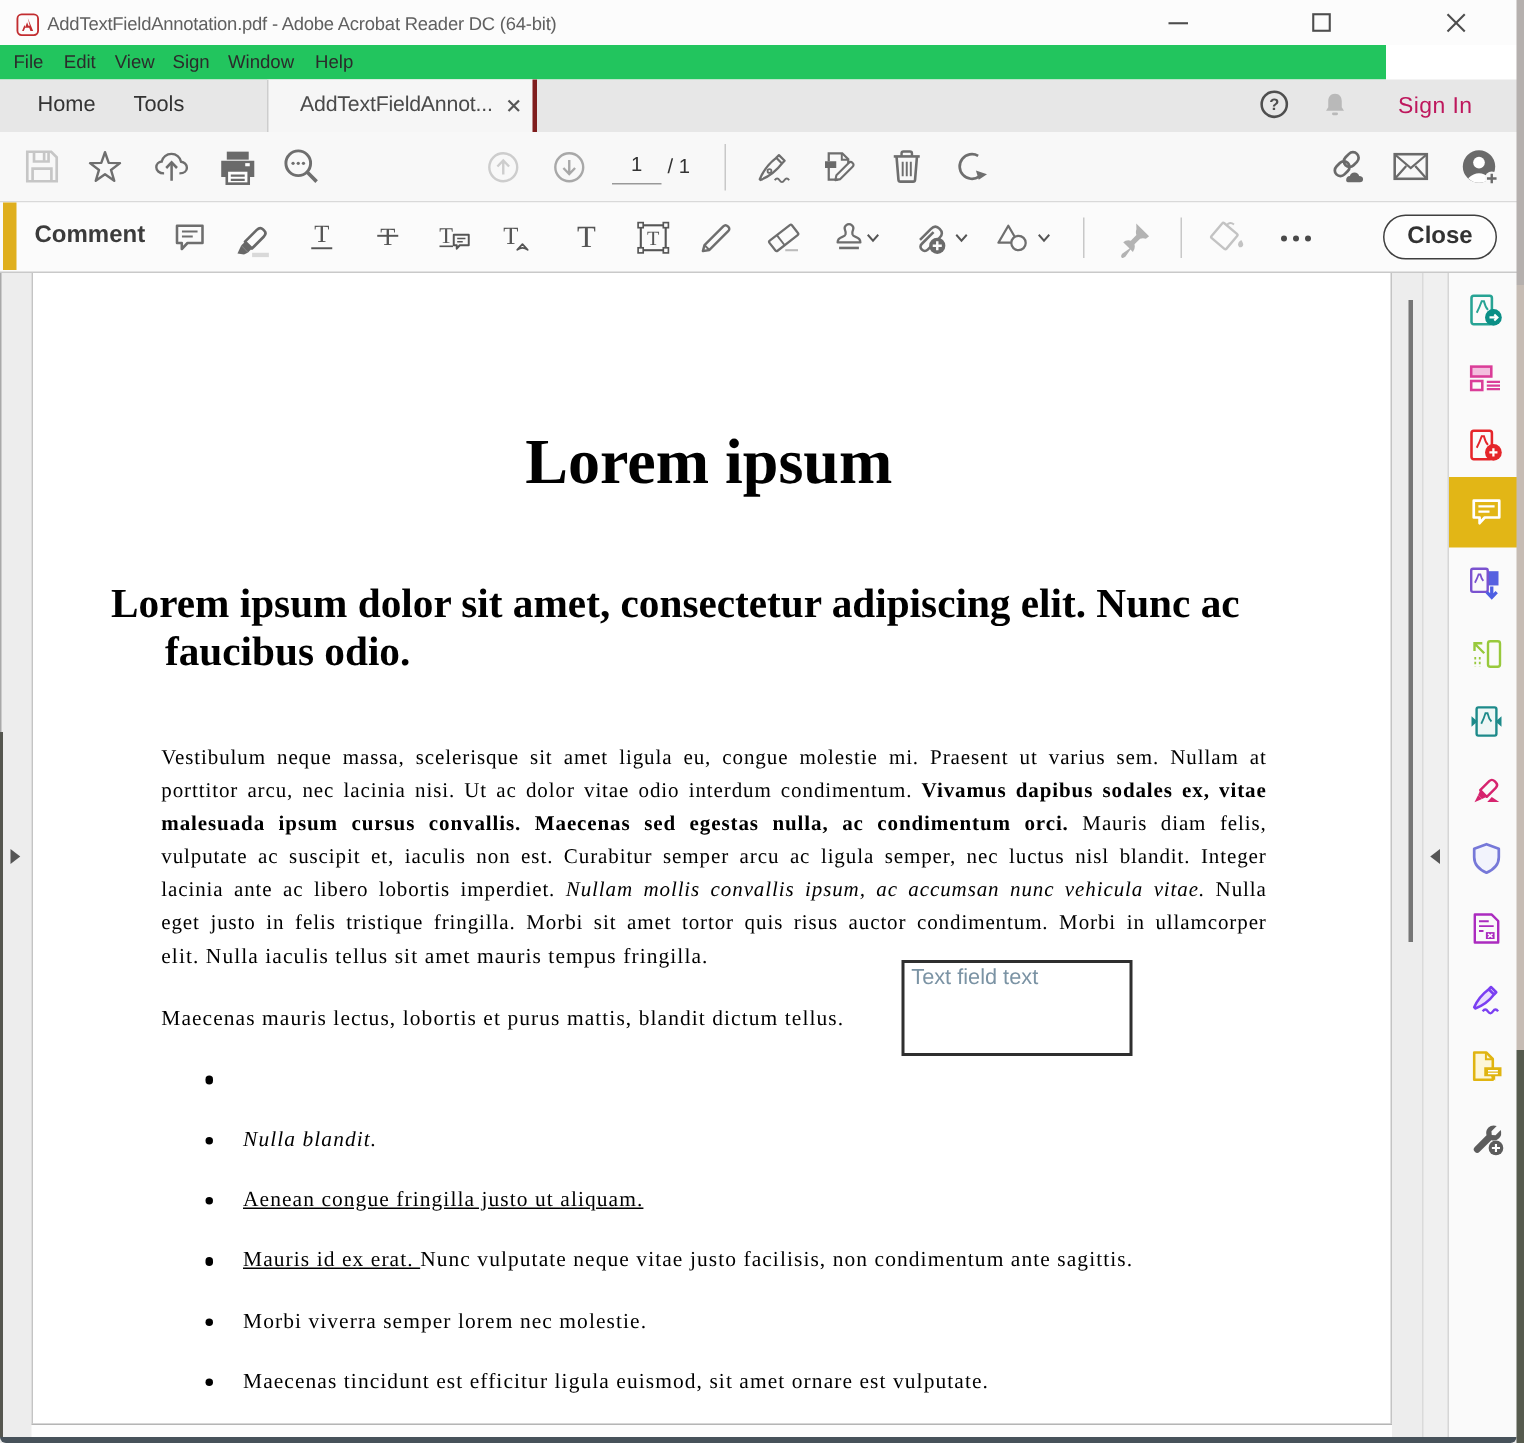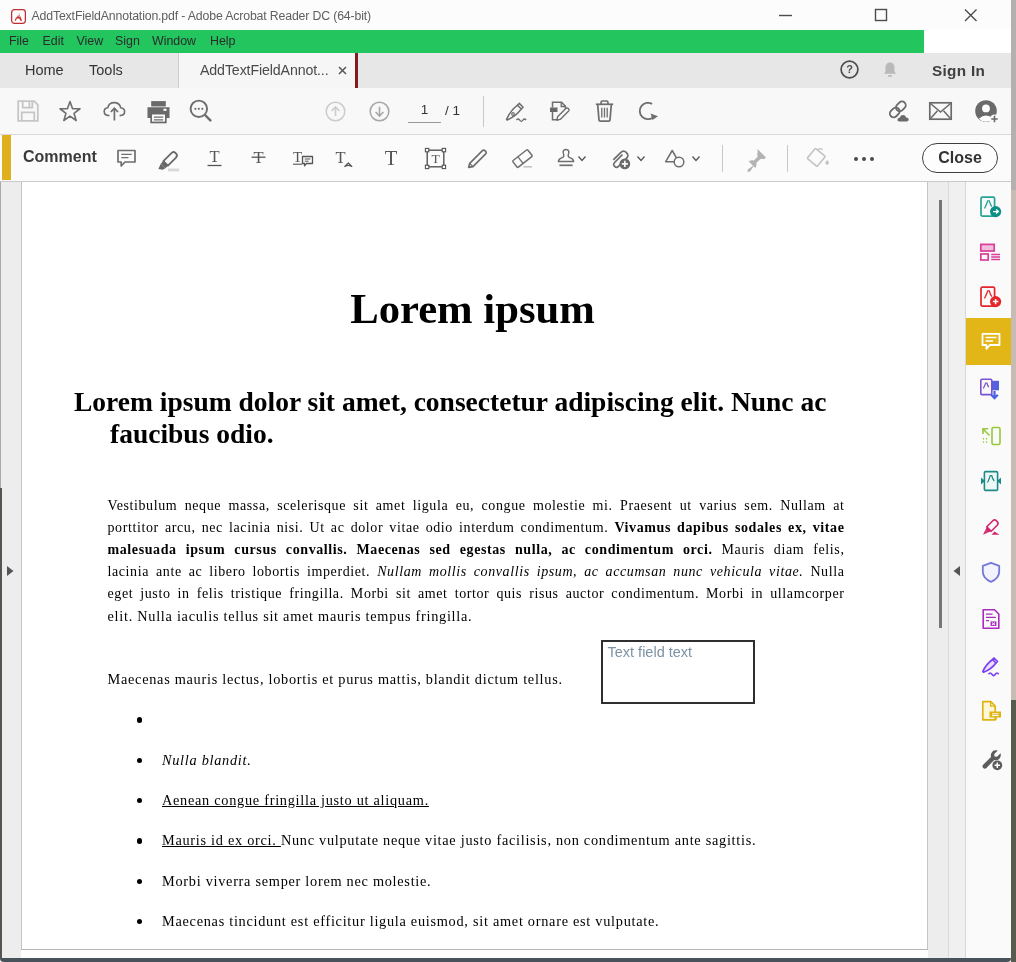--- a/index.html
+++ b/index.html
@@ -80,21 +80,21 @@
       </svg>
   </div>
   <svg class="abs" style="left:840px;top:7px" width="19" height="19" viewBox="0 0 19 19">
     <circle cx="9.5" cy="9.5" r="8.4" fill="none" stroke="#4e4e4e" stroke-width="1.7"></circle>
     <text x="9.5" y="13.4" font-size="11" font-weight="bold" fill="#4e4e4e" text-anchor="middle">?</text>
   </svg>
   <svg class="abs" style="left:881px;top:7.5px" width="18" height="18" viewBox="0 0 18 18">
     <path d="M9 1.5 C6 1.5 4.5 3.8 4.5 6.5 L4.5 10.5 L3 12.8 L15 12.8 L13.5 10.5 L13.5 6.5 C13.5 3.8 12 1.5 9 1.5 Z" fill="#b9b9b9"></path>
     <rect x="7" y="14" width="4" height="1.8" rx="0.9" fill="#b9b9b9"></rect>
   </svg>
-  <span class="abs" style="left:932px;top:9px;font-size:15.3px;font-weight:bold;letter-spacing:0.3px;color:#404040">Sign In</span>
+  <span class="abs" style="left:932px;top:9px;font-size:15.3px;font-weight:normal;letter-spacing:0.3px;color:#be185d">Sign In</span>
 </div>
 
 <div id="toolbar" class="abs">
 
   <svg style="left:15px;top:10px" width="26" height="26" viewBox="0 0 22 22" fill="none" stroke="#c6c6c6" stroke-width="1.5">
     <path d="M2.7 2.7 H16.2 L19.3 5.8 V19.3 H2.7 Z"></path>
     <path d="M6.5 2.9 V8.2 H14.7 V2.9"></path>
       <path d="M12.2 3.2 V7.8"></path>
     <path d="M5.7 19 V12.2 H16.3 V19"></path>
   </svg>
@@ -305,32 +305,33 @@
 
 <div id="doc" class="abs">
   <div id="page">
     <div class="abs serif" id="h1t" style="left:-3px;top:103px">Lorem ipsum</div>
     <div class="abs serif h2l" style="left:52px;top:204px">Lorem ipsum dolor sit amet, consectetur adipiscing elit. Nunc ac</div>
     <div class="abs serif h2l" style="left:88px;top:236px">faucibus odio.</div>
     <div class="abs" style="left:85.5px;top:313.3px;width:737px">
       <div class="serif jline">Vestibulum neque massa, scelerisque sit amet ligula eu, congue molestie mi. Praesent ut varius sem. Nullam at</div>
       <div class="serif jline">porttitor arcu, nec lacinia nisi. Ut ac dolor vitae odio interdum condimentum. <b>Vivamus dapibus sodales ex, vitae</b></div>
       <div class="serif jline"><b>malesuada ipsum cursus convallis. Maecenas sed egestas nulla, ac condimentum orci.</b> Mauris diam felis,</div>
+      <div class="serif jline">vulputate ac suscipit et, iaculis non est. Curabitur semper arcu ac ligula semper, nec luctus nisl blandit. Integer</div>
       <div class="serif jline">lacinia ante ac libero lobortis imperdiet. <i>Nullam mollis convallis ipsum, ac accumsan nunc vehicula vitae.</i> Nulla</div>
       <div class="serif jline">eget justo in felis tristique fringilla. Morbi sit amet tortor quis risus auctor condimentum. Morbi in ullamcorper</div>
       <div class="serif bodyline">elit. Nulla iaculis tellus sit amet mauris tempus fringilla.</div>
     </div>
     <div class="abs serif bodyline" style="left:85.5px;top:486px">Maecenas mauris lectus, lobortis et purus mattis, blandit dictum tellus.</div>
     <div class="dot" style="left:114.5px;top:535.2px"></div>
     <div class="dot" style="left:114.5px;top:575.5px"></div>
     <div class="abs serif bullet" style="left:140px;top:566.6px"><i>Nulla blandit.</i></div>
     <div class="dot" style="left:114.5px;top:615.9px"></div>
     <div class="abs serif bullet" style="left:140px;top:607px"><u>Aenean congue fringilla justo ut aliquam.</u></div>
     <div class="dot" style="left:114.5px;top:656.2px"></div>
-    <div class="abs serif bullet" style="left:140px;top:647.3px"><u>Mauris id ex orci. </u>Nunc vulputate neque vitae justo facilisis, non condimentum ante sagittis.</div>
+    <div class="abs serif bullet" style="left:140px;top:647.3px"><u>Mauris id ex erat. </u>Nunc vulputate neque vitae justo facilisis, non condimentum ante sagittis.</div>
     <div class="dot" style="left:114.5px;top:696.5px"></div>
     <div class="abs serif bullet" style="left:140px;top:687.6px">Morbi viverra semper lorem nec molestie.</div>
     <div class="dot" style="left:114.5px;top:736.9px"></div>
     <div class="abs serif bullet" style="left:140px;top:728px">Maecenas tincidunt est efficitur ligula euismod, sit amet ornare est vulputate.</div>
     <div class="abs" id="tfbox" style="left:579px;top:458px;width:154px;height:64px">
       <div class="abs" id="tftext" style="left:4.5px;top:1.5px">Text field text</div>
     </div>
   </div>
   <div id="pagebottom"></div>
   <div id="belowpage"></div>

